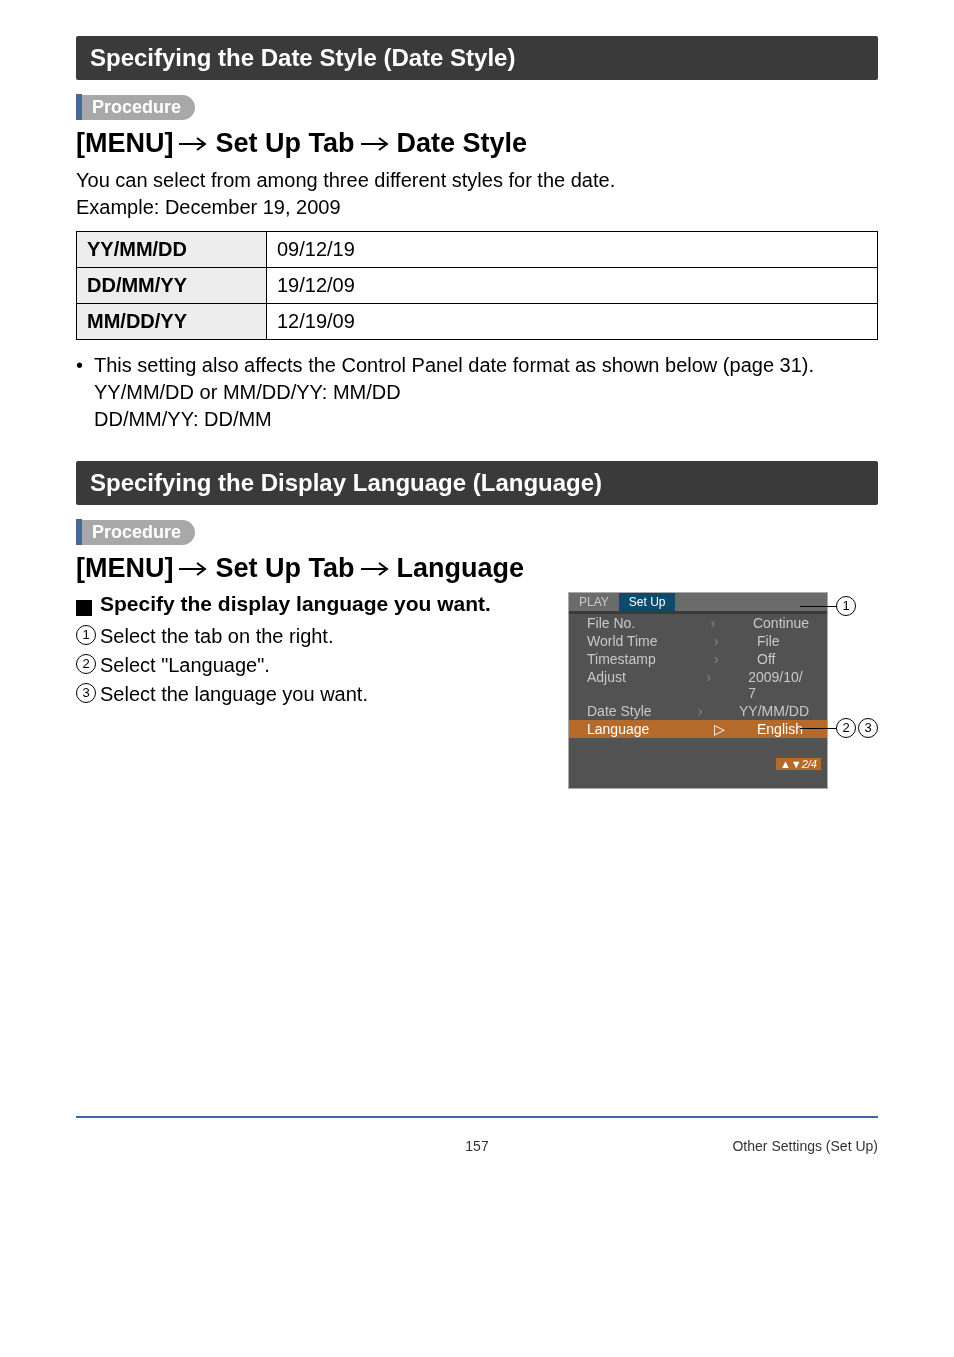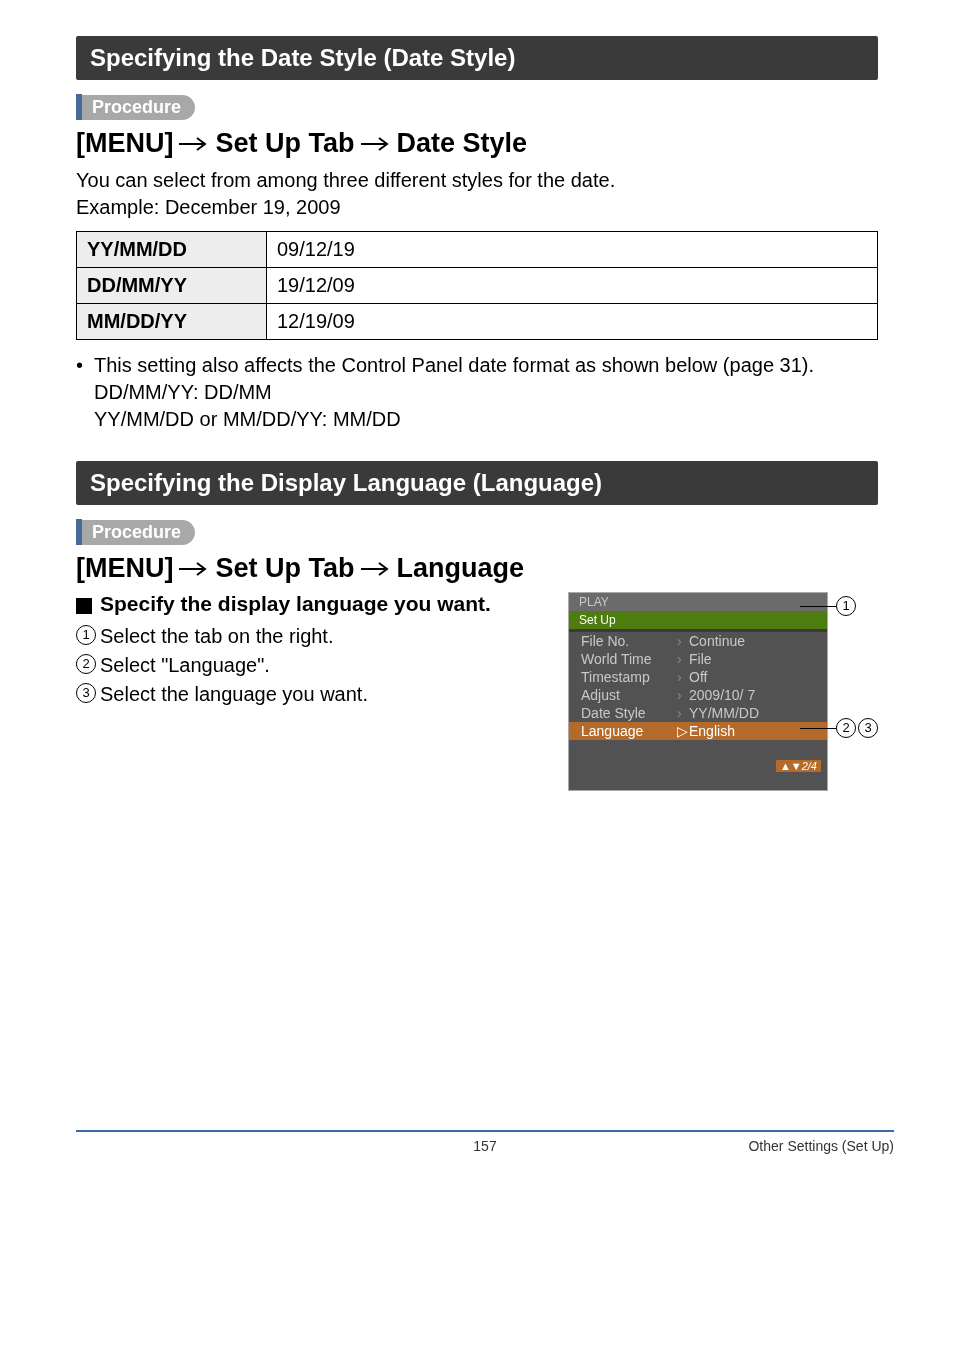--- a/index.html
+++ b/index.html
@@ -13,42 +13,42 @@
   .arrow-svg { width: 30px; height: 14px; display: inline-block; }
   .body-text { font-size: 20px; line-height: 1.35; margin-bottom: 10px; }
   table.date-table { border-collapse: collapse; width: 100%; margin-bottom: 12px; }
   table.date-table td, table.date-table th { border: 1px solid #000; padding: 6px 10px; font-size: 20px; text-align: left; vertical-align: middle; }
   table.date-table th { background: #ededed; width: 190px; font-weight: bold; }
   .bullet-block { font-size: 20px; line-height: 1.35; margin-bottom: 28px; }
   .bullet-block .bullet-line { display: flex; }
   .bullet-block .dot { width: 18px; flex: 0 0 18px; }
   .two-col { display: flex; gap: 24px; align-items: flex-start; }
   .left-col { flex: 1; }
-  .sub-heading { display: flex; align-items: center; font-weight: bold; font-size: 21px; margin-bottom: 6px; }
+  .sub-heading { display: flex; align-items: flex-end; font-weight: bold; font-size: 21px; margin-bottom: 6px; }
   .sub-heading .sq { width: 16px; height: 16px; background: #000; margin-right: 8px; margin-top: 4px; flex: 0 0 16px; }
   .step { font-size: 20px; line-height: 1.45; display: flex; align-items: flex-start; }
   .circ { width: 20px; height: 20px; border: 1.5px solid #000; border-radius: 50%; font-size: 13px; line-height: 18px; text-align: center; margin-right: 4px; margin-top: 3px; flex: 0 0 20px; }
   
   .cam-wrap { position: relative; width: 310px; }
   .cam { width: 260px; border: 1px solid #aaa; background: #525252; font-family: Arial, sans-serif; font-size: 14px; color: #c8c8c8; }
-  .cam-tabs { display: flex; background: #6b6b6b; flex-direction: column; }
+  .cam-tabs { display: flex; background: #6b6b6b; }
   .cam-tab { padding: 2px 10px; font-size: 12px; }
-  .cam-tab.active { background: #4d7c0f; color: #fff; }
+  .cam-tab.active { background: #0c4a6e; color: #fff; }
   .cam-divider { height: 3px; background: #3a3a3a; }
-  .cam-row { display: flex; padding: 1px 12px; }
+  .cam-row { display: flex; padding: 1px 18px; gap: 31px; }
   .cam-row.sel { background: #b46a2a; color: #fff; }
   .cam-k { width: 96px; }
   .cam-arrow { width: 12px; color: #888; }
   .cam-row.sel .cam-arrow { color: #fff; }
   .cam-foot { text-align: right; padding: 17px 6px; font-style: italic; }
   .cam-foot span { background: #b46a2a; color: #fff; font-size: 11px; padding: 0 4px; }
   .callout { position: absolute; display: flex; align-items: center; }
   .callout .line { height: 1px; background: #000; }
   .callout .num { width: 20px; height: 20px; border: 1.5px solid #000; border-radius: 50%; font-size: 13px; line-height: 18px; text-align: center; background: #fff; }
-  .footer { position: absolute; bottom: 32px; left: 76px; right: 60px; border-top: 2px solid #3a6aa8; padding-top: 6px; display: flex; justify-content: space-between; font-size: 14px; color: #333; }
+  .footer { position: absolute; bottom: 32px; left: 76px; right: 76px; border-top: 2px solid #3a6aa8; padding-top: 20px; display: flex; justify-content: space-between; font-size: 14px; color: #333; }
   .page-num { position: absolute; left: 50%; transform: translateX(-50%); }
 </style>
 </head>
 <body>
 
 <div class="page">
 
   <div class="section-bar">Specifying the Date Style (Date Style)</div>
 
   <div class="procedure-wrap">
@@ -92,25 +92,25 @@
   </tbody>
     </table>
 
   <div class="bullet-block">
     <div class="bullet-line">
       <span class="dot">•</span>
       <span>This setting also affects the Control Panel date format as shown below (page 31).</span>
     </div>
     <div class="bullet-line">
         <span class="dot"></span>
-        <span>DD/MM/YY: DD/MM</span>
+        <span>YY/MM/DD or MM/DD/YY: MM/DD</span>
       </div>
     <div class="bullet-line">
         <span class="dot"></span>
-        <span>YY/MM/DD or MM/DD/YY: MM/DD</span>
+        <span>DD/MM/YY: DD/MM</span>
       </div>
   </div>
 
   <div class="section-bar">Specifying the Display Language (Language)</div>
 
   <div class="procedure-wrap">
     <div class="procedure-tick"></div>
     <div class="procedure-badge">Procedure</div>
   </div>
 

